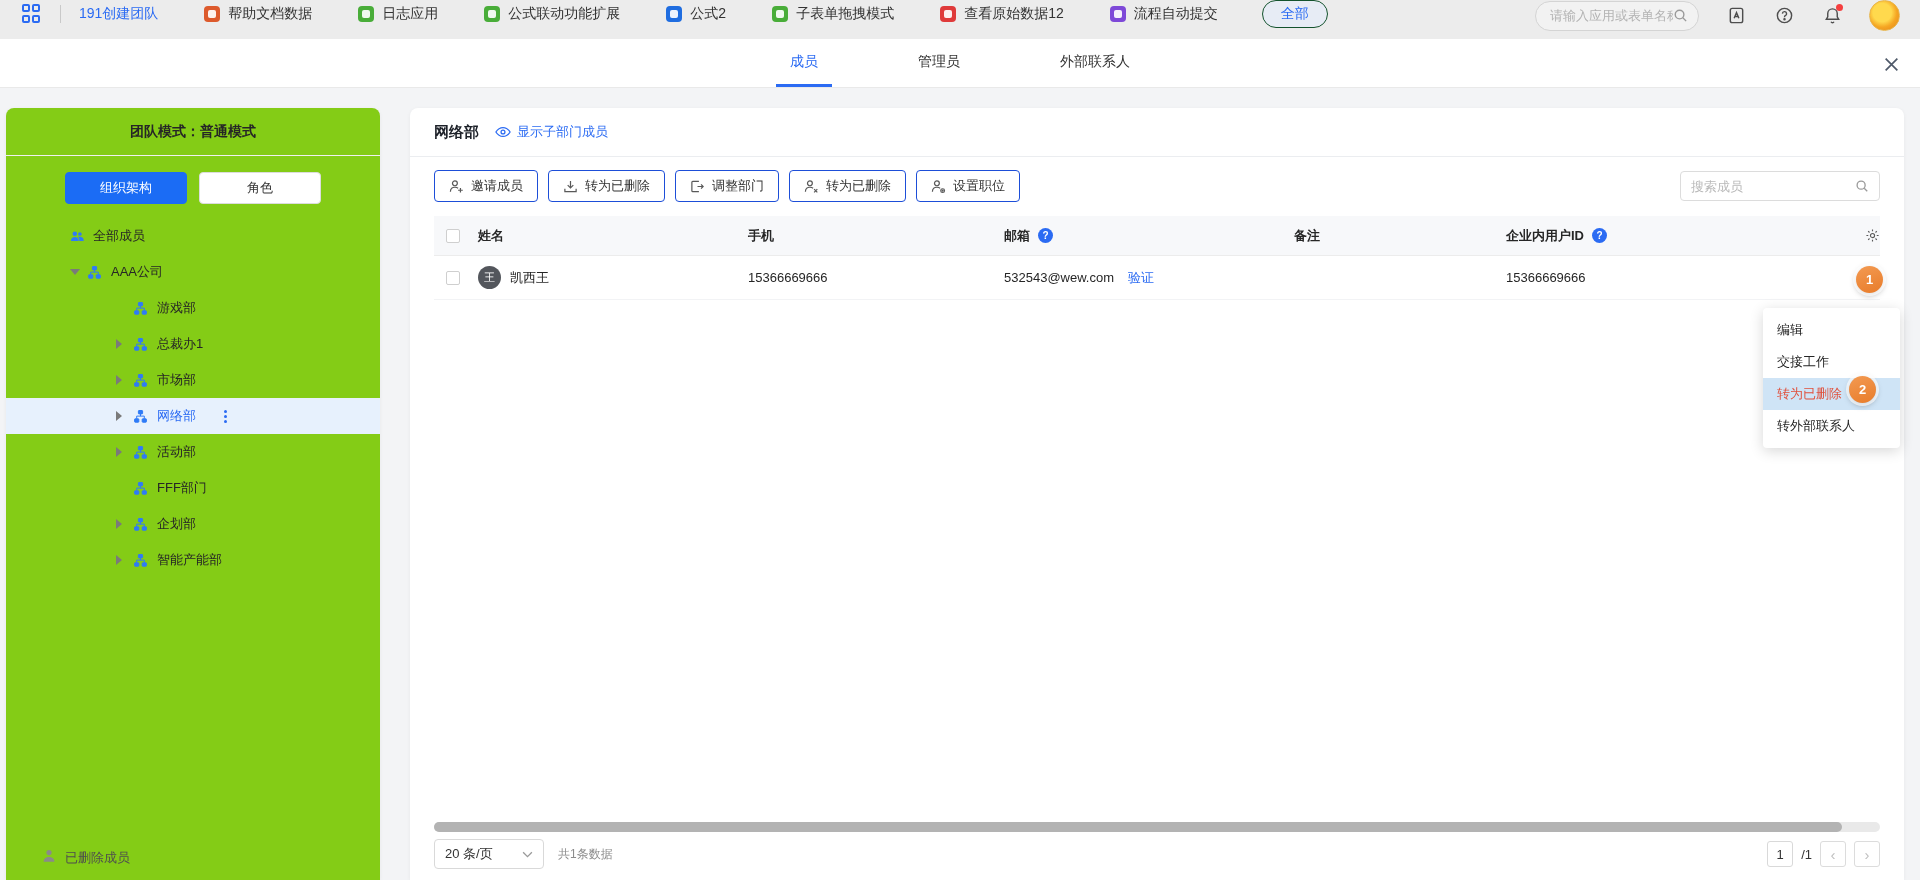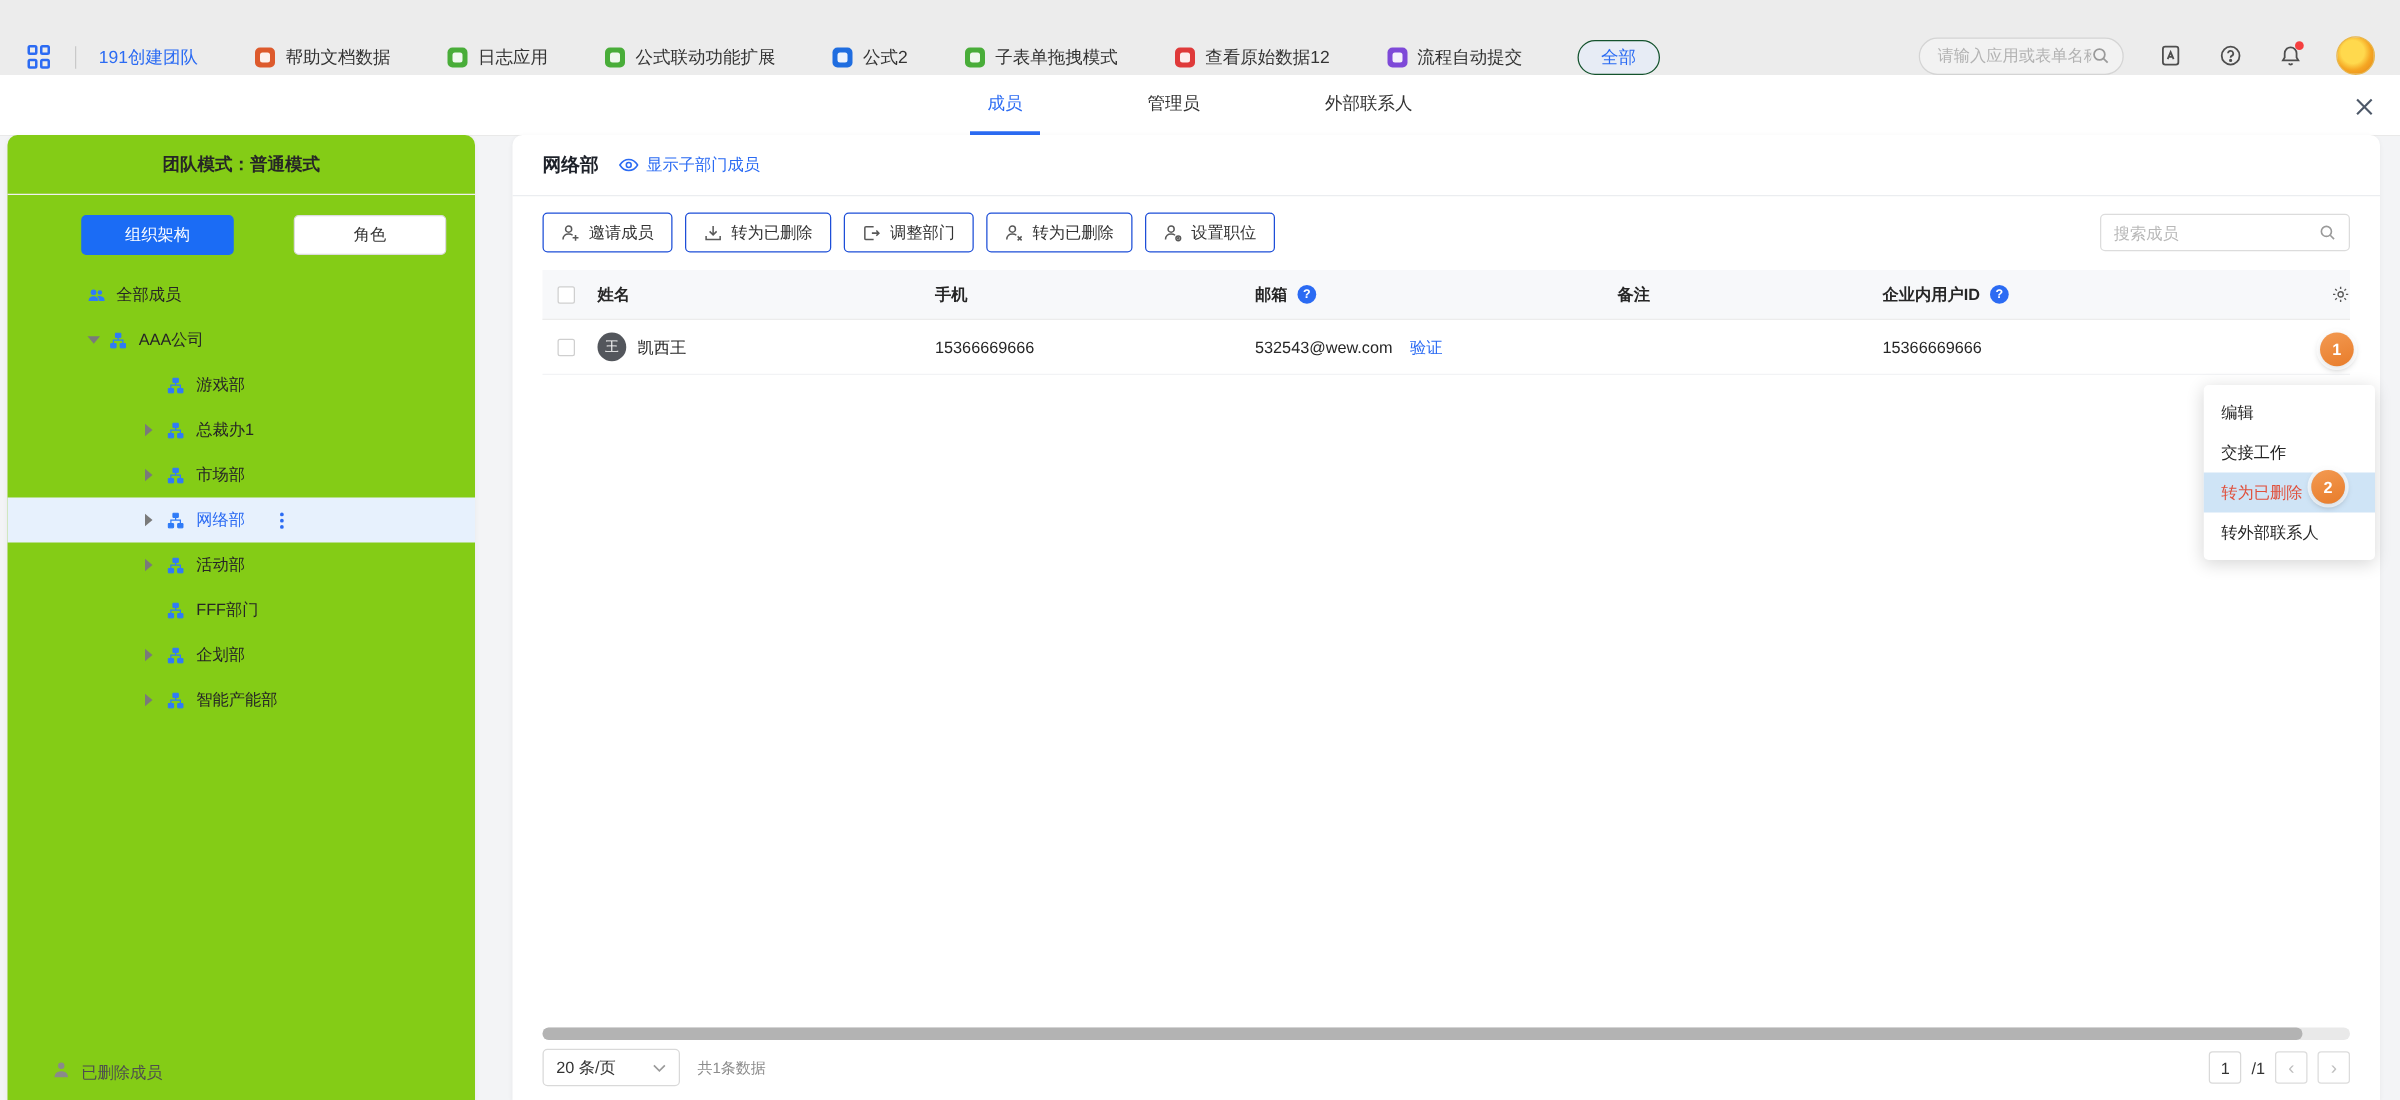--- a/index.html
+++ b/index.html
@@ -1,20 +1,20 @@
 <!DOCTYPE html>
 <html><head>
 <meta charset="utf-8">
 <style>
   * { margin:0; padding:0; box-sizing:border-box; }
   html,body { width:1920px; height:880px; overflow:hidden; background:#f3f4f6;
     font-family:"Liberation Sans","DejaVu Sans",sans-serif; font-size:13px; color:#262626; }
 
   
-  .topbar { height:60px; background:#ececec; display:flex; align-items:flex-end;
+  .topbar { height:39px; background:#ececec; display:flex; align-items:flex-start;
     justify-content:space-between; padding:0 20px 0 22px; }
   .tb-left { display:flex; align-items:center; gap:0; }
   .grid-icon { display:flex; flex-wrap:wrap; width:20px; height:20px; gap:2px; cursor:pointer; }
   .grid-icon i { width:8px; height:8px; border:2px solid #2b6bf3; border-radius:2px; }
   .tb-divider { width:1px; height:18px; background:#c9c9c9; margin:0 18px; }
   .workspace { color:#2b6bf3; font-size:14px; cursor:pointer; white-space:nowrap; }
   .app-tabs { display:flex; align-items:center; margin-left:46px; gap:46px; }
   .app-tab { display:flex; align-items:center; gap:8px; cursor:pointer; white-space:nowrap; font-size:14px; color:#333; }
   .app-icon { width:16px; height:16px; border-radius:4px; position:relative; flex:0 0 auto; }
   .app-icon::after { content:""; position:absolute; left:4px; top:4px; width:8px; height:8px;
@@ -47,21 +47,21 @@
   .sidebar { position:absolute; left:6px; top:108px; width:374px; bottom:0; background:#84cc16;
     border-radius:8px 8px 0 0; box-shadow:0 1px 4px rgba(0,0,0,.05); }
   .main-panel { position:absolute; left:410px; right:16px; top:108px; bottom:0; background:#fff;
     border-radius:8px 8px 0 0; box-shadow:0 1px 4px rgba(0,0,0,.05); }
 
   
   .mode-header { height:48px; display:flex; align-items:center; justify-content:center;
     font-weight:bold; font-size:14px; border-bottom:1px solid #f0f0f0; }
   .toggle-row { display:flex; justify-content:center; gap:12px; padding:16px 0 6px; }
   .seg-btn { width:122px; height:32px; border-radius:4px; font-size:13px; cursor:pointer;
-    display:flex; align-items:center; justify-content:center; font-family:inherit;margin-left:36px; }
+    display:flex; align-items:center; justify-content:center; font-family:inherit; }
   .seg-btn.primary { background:#1b6cf5; color:#fff; border:1px solid #1b6cf5; }
   .seg-btn.ghost { background:#fff; color:#333; border:1px solid #dcdcdc; }
   .tree { margin-top:8px; }
   .tree-item { height:36px; display:flex; align-items:center; cursor:pointer; color:#262626; }
   .tree-item.selected { background:#e7f1fd; color:#2b6bf3; }
   .ti-pad0 { width:64px; flex:0 0 auto; }
   .ti-pad1 { width:64px; flex:0 0 auto; }
   .ti-pad2 { width:110px; flex:0 0 auto; }
   .arrow-slot { width:18px; flex:0 0 auto; display:flex; align-items:center; }
   .arr-down { width:0; height:0; border-left:5px solid transparent; border-right:5px solid transparent;

